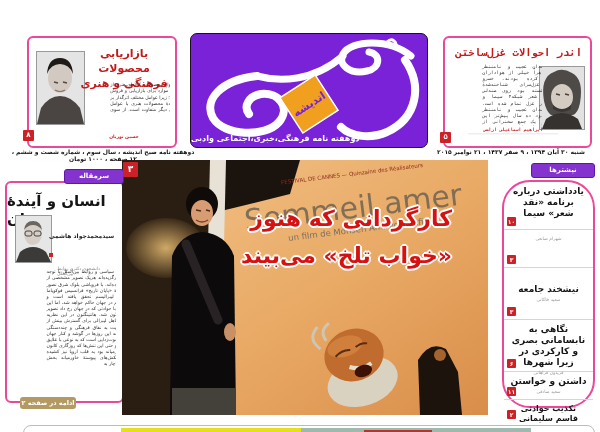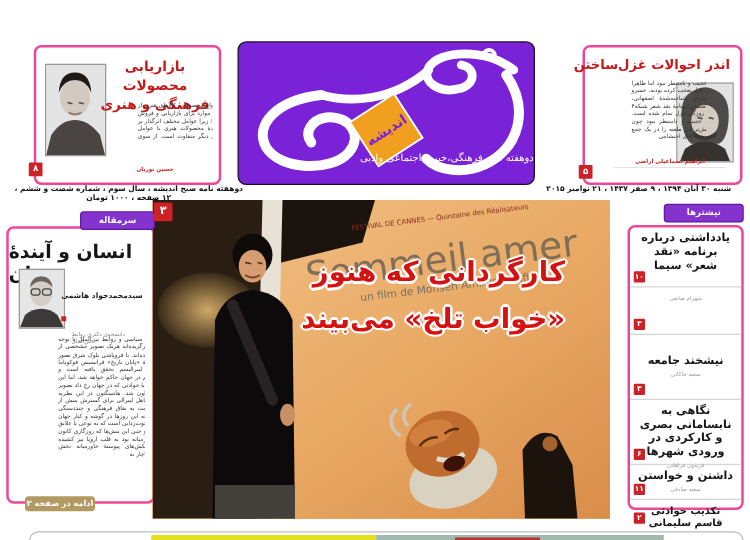--- a/index.html
+++ b/index.html
@@ -22,24 +22,24 @@
   .art-title { position:absolute; color:#c41a1a; font-weight:bold; direction:rtl; }
   #box-tl { left:27px; top:36px; width:150px; height:112px; }
   #tl-portrait { position:absolute; left:7px; top:13px; width:49px; height:74px; border:1px solid #999; background:#e9e9e9; }
   #tl-title { right:5px; top:8px; width:92px; font-size:11px; line-height:15px; text-align:center; }
   #tl-body { position:absolute; right:5px; top:44px; width:92px; height:50px; overflow:hidden; }
   #tl-byline { position:absolute; right:5px; top:95px; width:92px; text-align:center; color:#cc2222; font-weight:bold; }
   #tl-badge { left:-6px; bottom:5px; }
 
   #masthead { position:absolute; left:190px; top:33px; width:238px; height:115px; background:#7a22d8;
               border:1px solid #1c1020; border-radius:7px; overflow:hidden; }
-  #masthead .tagline { position:absolute; bottom:16px; left:0; width:100%; text-align:right;
-                       color:#fff; font-size:8px; font-weight:normal; direction:rtl; }
-
-  #box-tr { left:466px; top:36px; width:128px; height:112px; }
+  #masthead .tagline { position:absolute; bottom:4px; left:0; width:100%; text-align:left;
+                       color:#fff; font-size:8px; font-weight:bold; direction:rtl; }
+
+  #box-tr { left:443px; top:36px; width:149px; height:112px;font-family:Liberation Mono, monospace; }
   #tr-title { right:8px; top:8px; width:132px; font-size:10.5px; text-align:right; }
   #tr-portrait { position:absolute; right:5px; top:28px; width:46px; height:64px; border:1px solid #999; background:#e9e9e9; }
   #tr-body { position:absolute; left:5px; top:26px; width:92px; height:62px; overflow:hidden; }
   #tr-byline { position:absolute; left:8px; bottom:9px; width:120px; text-align:center; color:#cc2222; font-weight:bold;
                border-bottom:1px solid #ddd; padding-bottom:2px; }
   #tr-badge { left:-5px; bottom:3px; }
 
   
   .infoline { position:absolute; top:148px; font-size:6px; font-weight:bold; color:#111; direction:rtl; text-align:center; }
   #info-left { left:8px; width:190px; }
@@ -68,21 +68,21 @@
   #photo { position:absolute; left:122px; top:160px; width:366px; height:255px; overflow:hidden; background:#d98d4a; }
   #photo svg { position:absolute; inset:0; }
   #photo-badge { left:1px; top:2px; width:15px; height:15px; font-size:9px; line-height:15px; }
   #headline { position:absolute; right:36px; top:40px; z-index:3; direction:rtl; text-align:right;
               color:#d61111; font-weight:bold; font-size:22px; line-height:37px;
               text-shadow:-1px -1px 0 #fff, 1px -1px 0 #fff, -1px 1px 0 #fff, 1px 1px 0 #fff,
                           0 -2px 0 #fff, 0 2px 0 #fff, -2px 0 0 #fff, 2px 0 0 #fff, 0 0 3px #fff; }
 
   
   #list-tab { left:531px; top:163px; width:64px; height:15px; line-height:13px; }
-  #list-col { left:502px; top:180px; width:93px; height:228px; }
+  #list-col { left:502px; top:180px; width:93px; height:228px;border-radius:28px; }
   .n-item { position:relative; border-bottom:1px solid #d5d5d5; padding-top:4px; direction:rtl; }
   .n-item:last-child { border-bottom:none; }
   .n-title { font-size:9px; font-weight:bold; line-height:11px; color:#151515; text-align:center; padding:0 5px; }
   .n-byline { font-size:6px; color:#999; text-align:center; transform:scale(0.75); margin-top:1px; }
   .n-badge { position:absolute; left:3px; bottom:3px; width:9px; height:9px; font-size:6px; line-height:9px; }
   #ni-0 { height:48px; } #ni-1 { height:38px; } #ni-2 { height:40px;margin-top:12px; }
   #ni-3 { height:52px; } #ni-4 { height:28px; } #ni-5 { height:22px; }
   #ni-5 .n-title { font-size:8px; line-height:9.5px; }
 
   
@@ -240,21 +240,21 @@
     <div class="n-item" id="ni-1">
       <div class="n-byline">شهرام صانعی</div>
       <div class="badge n-badge">۳</div>
     </div>
     <div class="n-item" id="ni-2">
       <div class="n-title">نیشخند جامعه</div>
       <div class="n-byline">سعید خاکانی</div>
       <div class="badge n-badge">۳</div>
     </div>
     <div class="n-item" id="ni-3">
-      <div class="n-title">نگاهی به نابسامانی بصری و کارکردی در ورودی شهرها</div>
+      <div class="n-title">نگاهی به نابسامانی بصری و کارکردی در زیرا شهرها</div>
       <div class="n-byline">فریدون فراهانی</div>
       <div class="badge n-badge">۶</div>
     </div>
     <div class="n-item" id="ni-4">
       <div class="n-title">داشتن و خواستن</div>
       <div class="n-byline">سعید صادقی</div>
       <div class="badge n-badge">۱۱</div>
     </div>
     <div class="n-item" id="ni-5">
       <div class="n-title">تکذیب حوادثی قاسم سلیمانی</div>

